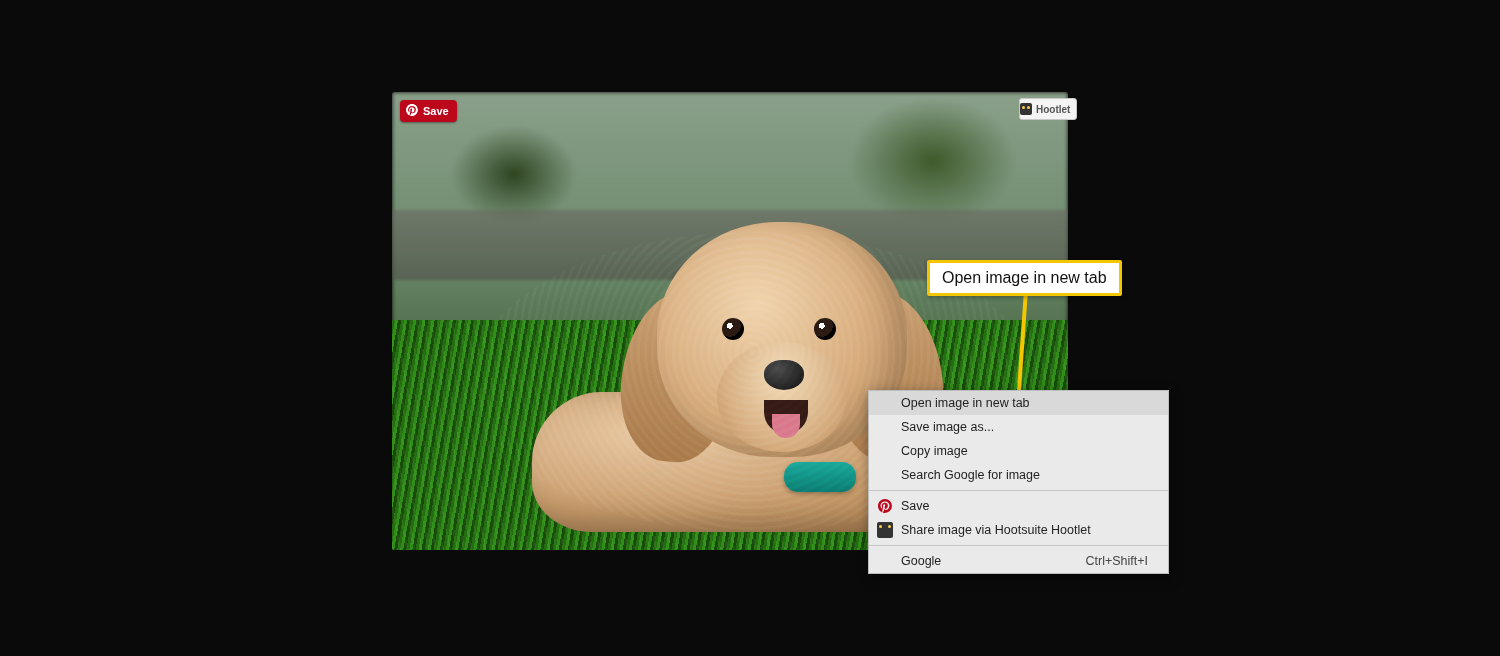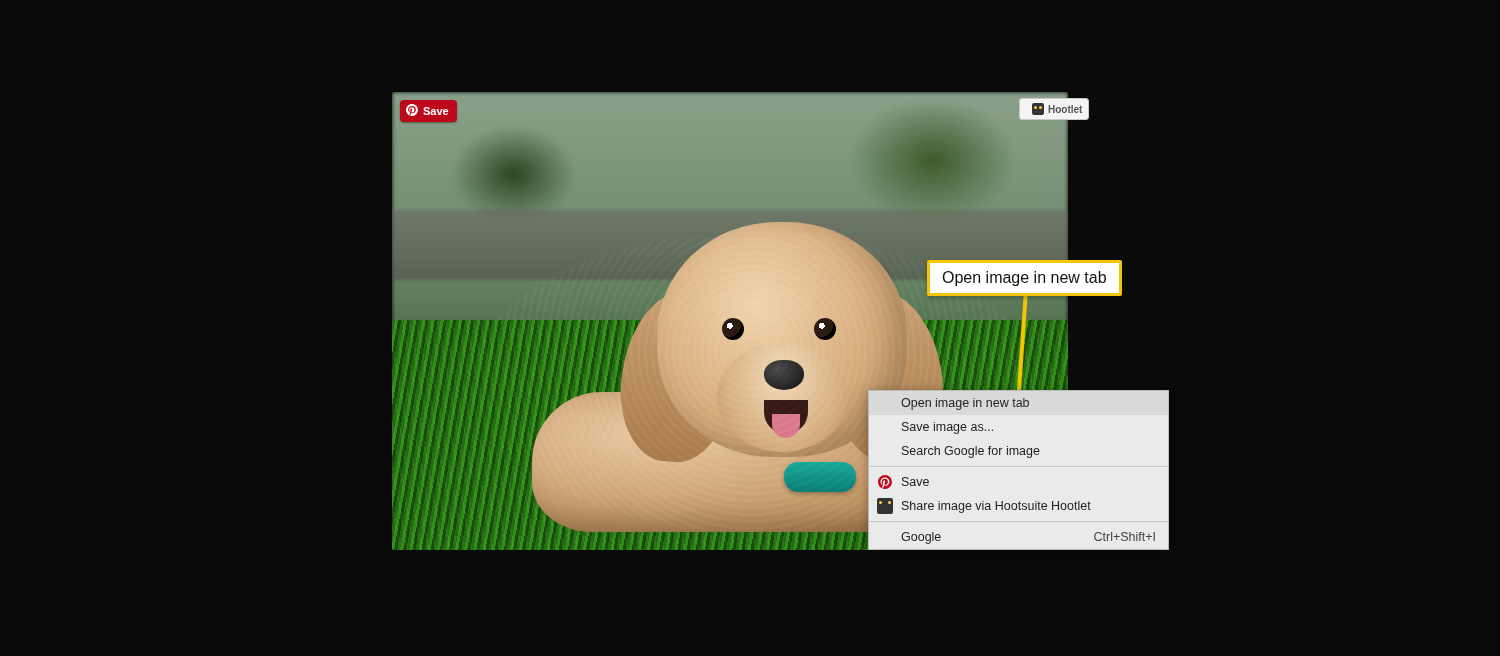--- a/index.html
+++ b/index.html
@@ -53,34 +53,34 @@
       background:repeating-radial-gradient(circle at 50% 40%, rgba(255,255,255,.05) 0 3px, transparent 3px 7px);
       mix-blend-mode:overlay;pointer-events:none;}
 
   
   .pin{position:absolute;left:400px;top:100px;height:22px;padding:0 8px 0 6px;border-radius:4px;
       background:#bd081c;color:#fff;font-size:11px;font-weight:700;display:flex;align-items:center;gap:5px;
       box-shadow:0 1px 2px rgba(0,0,0,.4);cursor:pointer;}
   .pin svg{width:12px;height:12px;fill:#fff;}
 
   
-  .hoot{position:absolute;left:1019px;top:98px;height:20px;padding:0 6px 0 12px;border:1px solid #c8c8c8;border-radius:3px;
+  .hoot{position:absolute;left:1019px;top:98px;height:20px;padding:0 6px 0 0;border:1px solid #c8c8c8;border-radius:3px;
       background:#f4f4f4;color:#555;font-size:10px;font-weight:700;display:flex;align-items:center;gap:4px;cursor:pointer;}
   .hoot .owl{width:12px;height:12px;border-radius:2px;background:#333;position:relative;}
   .hoot .owl::before,.hoot .owl::after{content:"";position:absolute;top:3px;width:3px;height:3px;border-radius:50%;background:#ffcf4b;}
   .hoot .owl::before{left:2px;} .hoot .owl::after{right:2px;}
 
   
   .menu{position:absolute;left:868px;top:390px;width:299px;background:#eaeaea;border:1px solid #bdbdbd;
       box-shadow:2px 4px 12px rgba(0,0,0,.45);font-size:12.5px;color:#222;}
   .menu .item{display:flex;align-items:center;height:24px;padding:0 14px 0 32px;position:relative;cursor:default;}
   .menu .item.hl{background:#d9d9d9;}
   .menu .item .ic{position:absolute;left:8px;top:4px;width:16px;height:16px;display:flex;align-items:center;justify-content:center;}
   .menu .item .arrow{position:absolute;right:10px;top:7px;font-size:10px;color:#333;}
-  .menu .item .sc{position:absolute;right:12px;color:#444;}
+  .menu .item .sc{position:absolute;right:20px;color:#444;}
   .menu hr{border:none;border-top:1px solid #c6c6c6;margin:3px 0;}
   .ic.pin-ic{color:#bd081c;}
   .ic.pin-ic svg{width:14px;height:14px;fill:#bd081c;}
   .ic.owl-ic{background:#333;border-radius:2px;width:14px;height:14px;left:9px;top:5px;}
   .ic.owl-ic::before,.ic.owl-ic::after{content:"";position:absolute;top:3px;width:3px;height:3px;border-radius:50%;background:#ffcf4b;}
   .ic.owl-ic::before{left:2px;} .ic.owl-ic::after{right:2px;}
   .ic.suspend-ic{background:#f7c56b;border-radius:2px;width:14px;height:14px;left:9px;top:5px;position:absolute;}
   .ic.suspend-ic::before{content:"";position:absolute;left:2px;top:5px;width:10px;height:4px;background:#4aa3df;}
 
   
@@ -132,20 +132,23 @@
   <div class="callout-dot"></div>
 
   <div class="menu">
     <div class="item hl">
       <span>Open image in new tab</span>
     </div>
     <div class="item">
       <span>Save image as...</span>
     </div>
     <div class="item">
+      <span>Copy image</span>
+    </div>
+    <div class="item">
       <span>Search Google for image</span>
     </div>
     <hr>
     <div class="item">
       <span class="ic pin-ic">
         <svg viewBox="0 0 24 24">
             <path d="M12 0C5.4 0 0 5.4 0 12c0 5 3.1 9.3 7.5 11-.1-.9-.2-2.4 0-3.4.2-.9 1.4-5.8 1.4-5.8s-.3-.7-.3-1.8c0-1.7 1-3 2.2-3 1 0 1.5.8 1.5 1.7 0 1-.7 2.6-1 4-.3 1.2.6 2.2 1.8 2.2 2.2 0 3.8-2.3 3.8-5.6 0-2.9-2.1-5-5.1-5-3.5 0-5.5 2.6-5.5 5.3 0 1 .4 2.2.9 2.8.1.1.1.2.1.3-.1.3-.3 1.2-.3 1.3-.1.2-.2.3-.4.2-1.5-.7-2.4-2.9-2.4-4.7 0-3.8 2.8-7.3 8-7.3 4.2 0 7.5 3 7.5 7 0 4.2-2.6 7.5-6.3 7.5-1.2 0-2.4-.6-2.8-1.4l-.8 2.9c-.3 1.1-1 2.4-1.5 3.2 1.1.3 2.3.5 3.5.5 6.6 0 12-5.4 12-12S18.6 0 12 0z"></path>
           </svg>
       </span>
       <span>Save</span>

